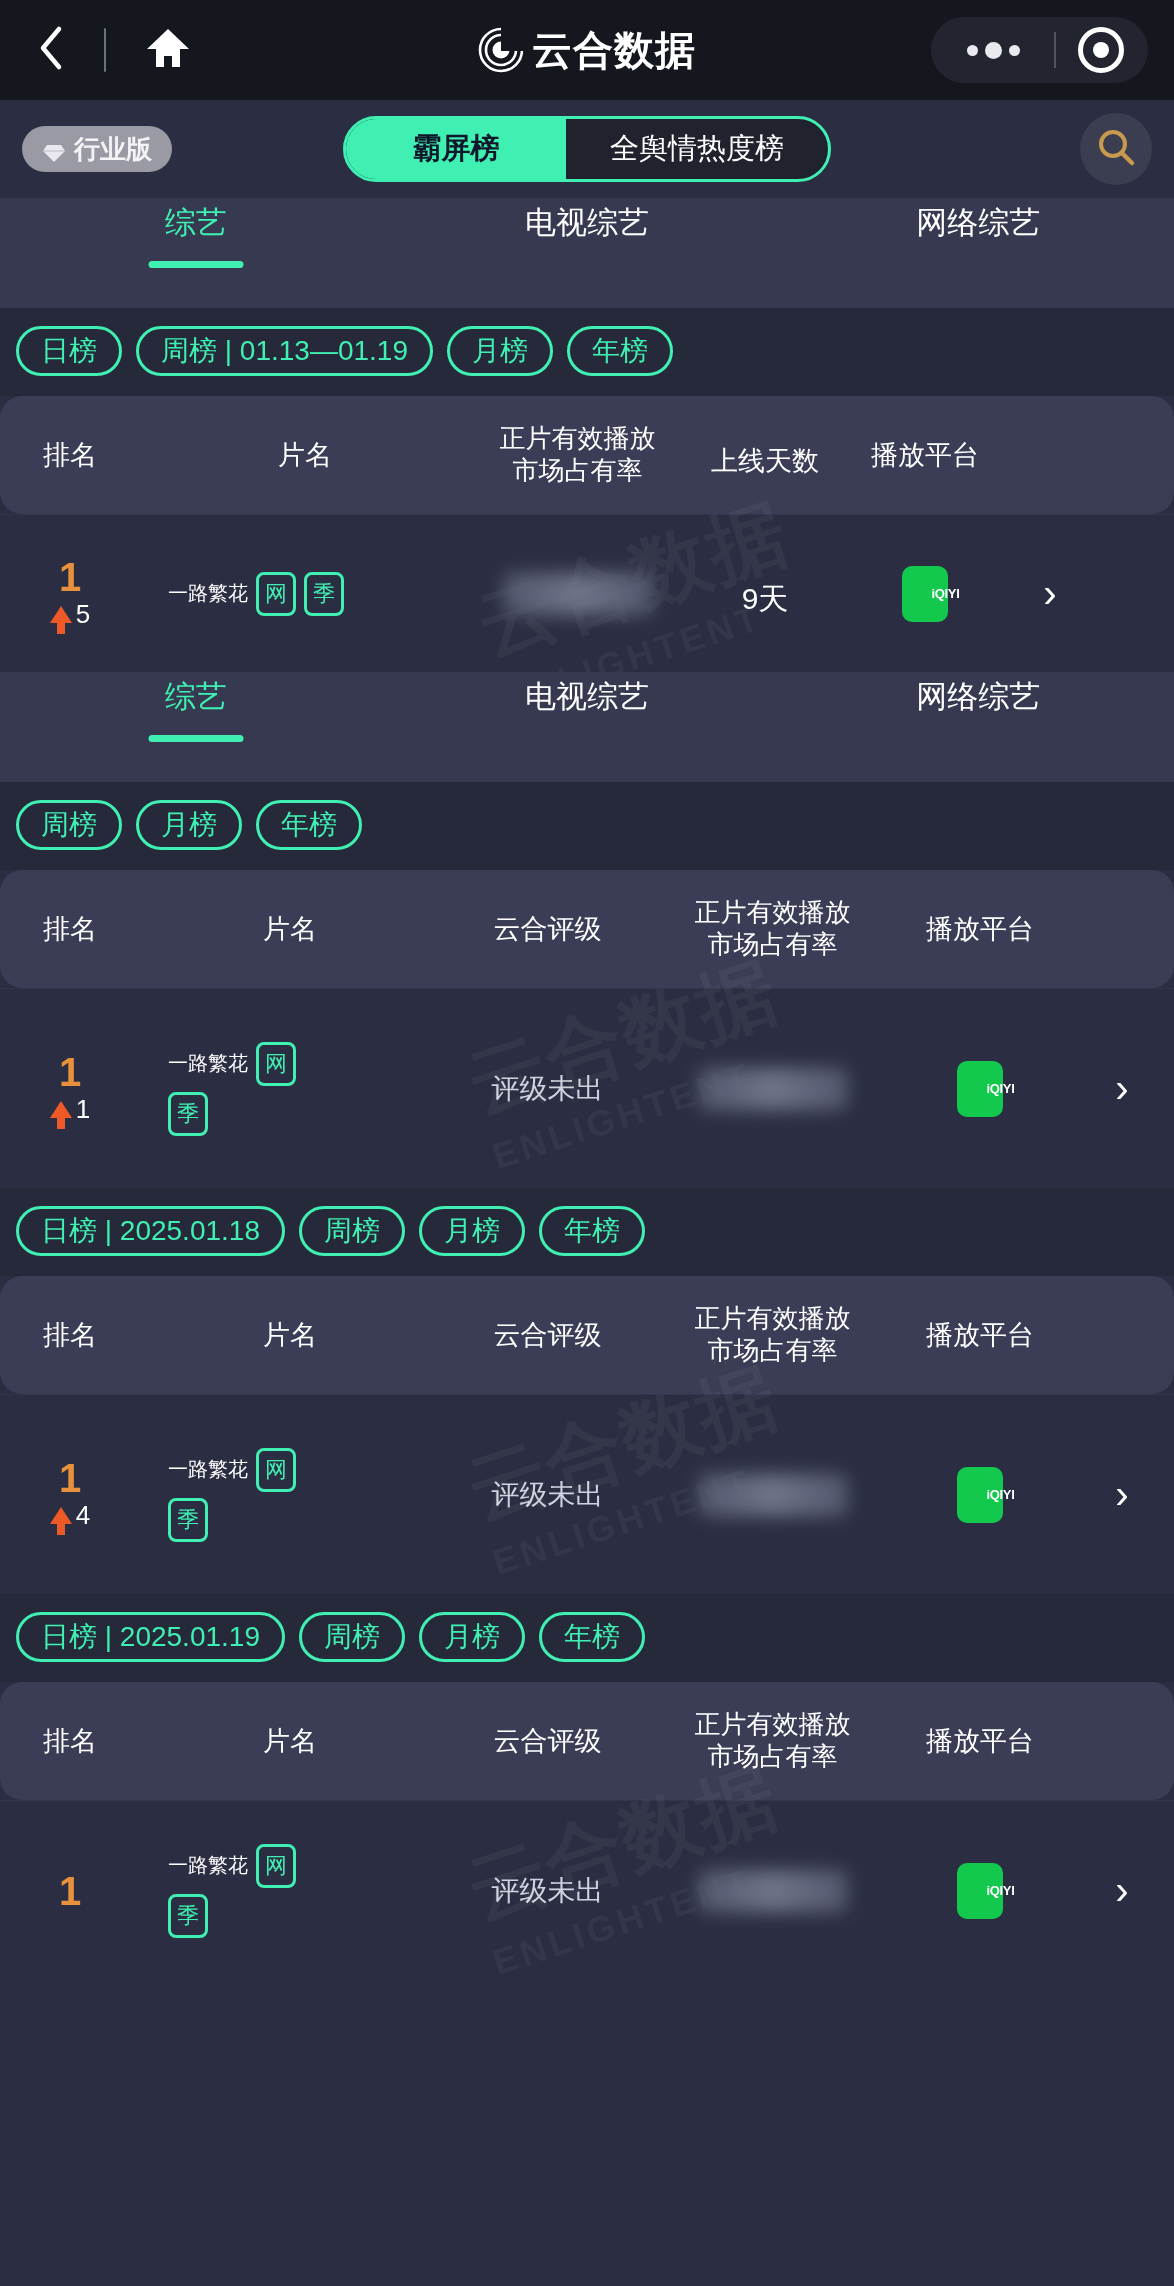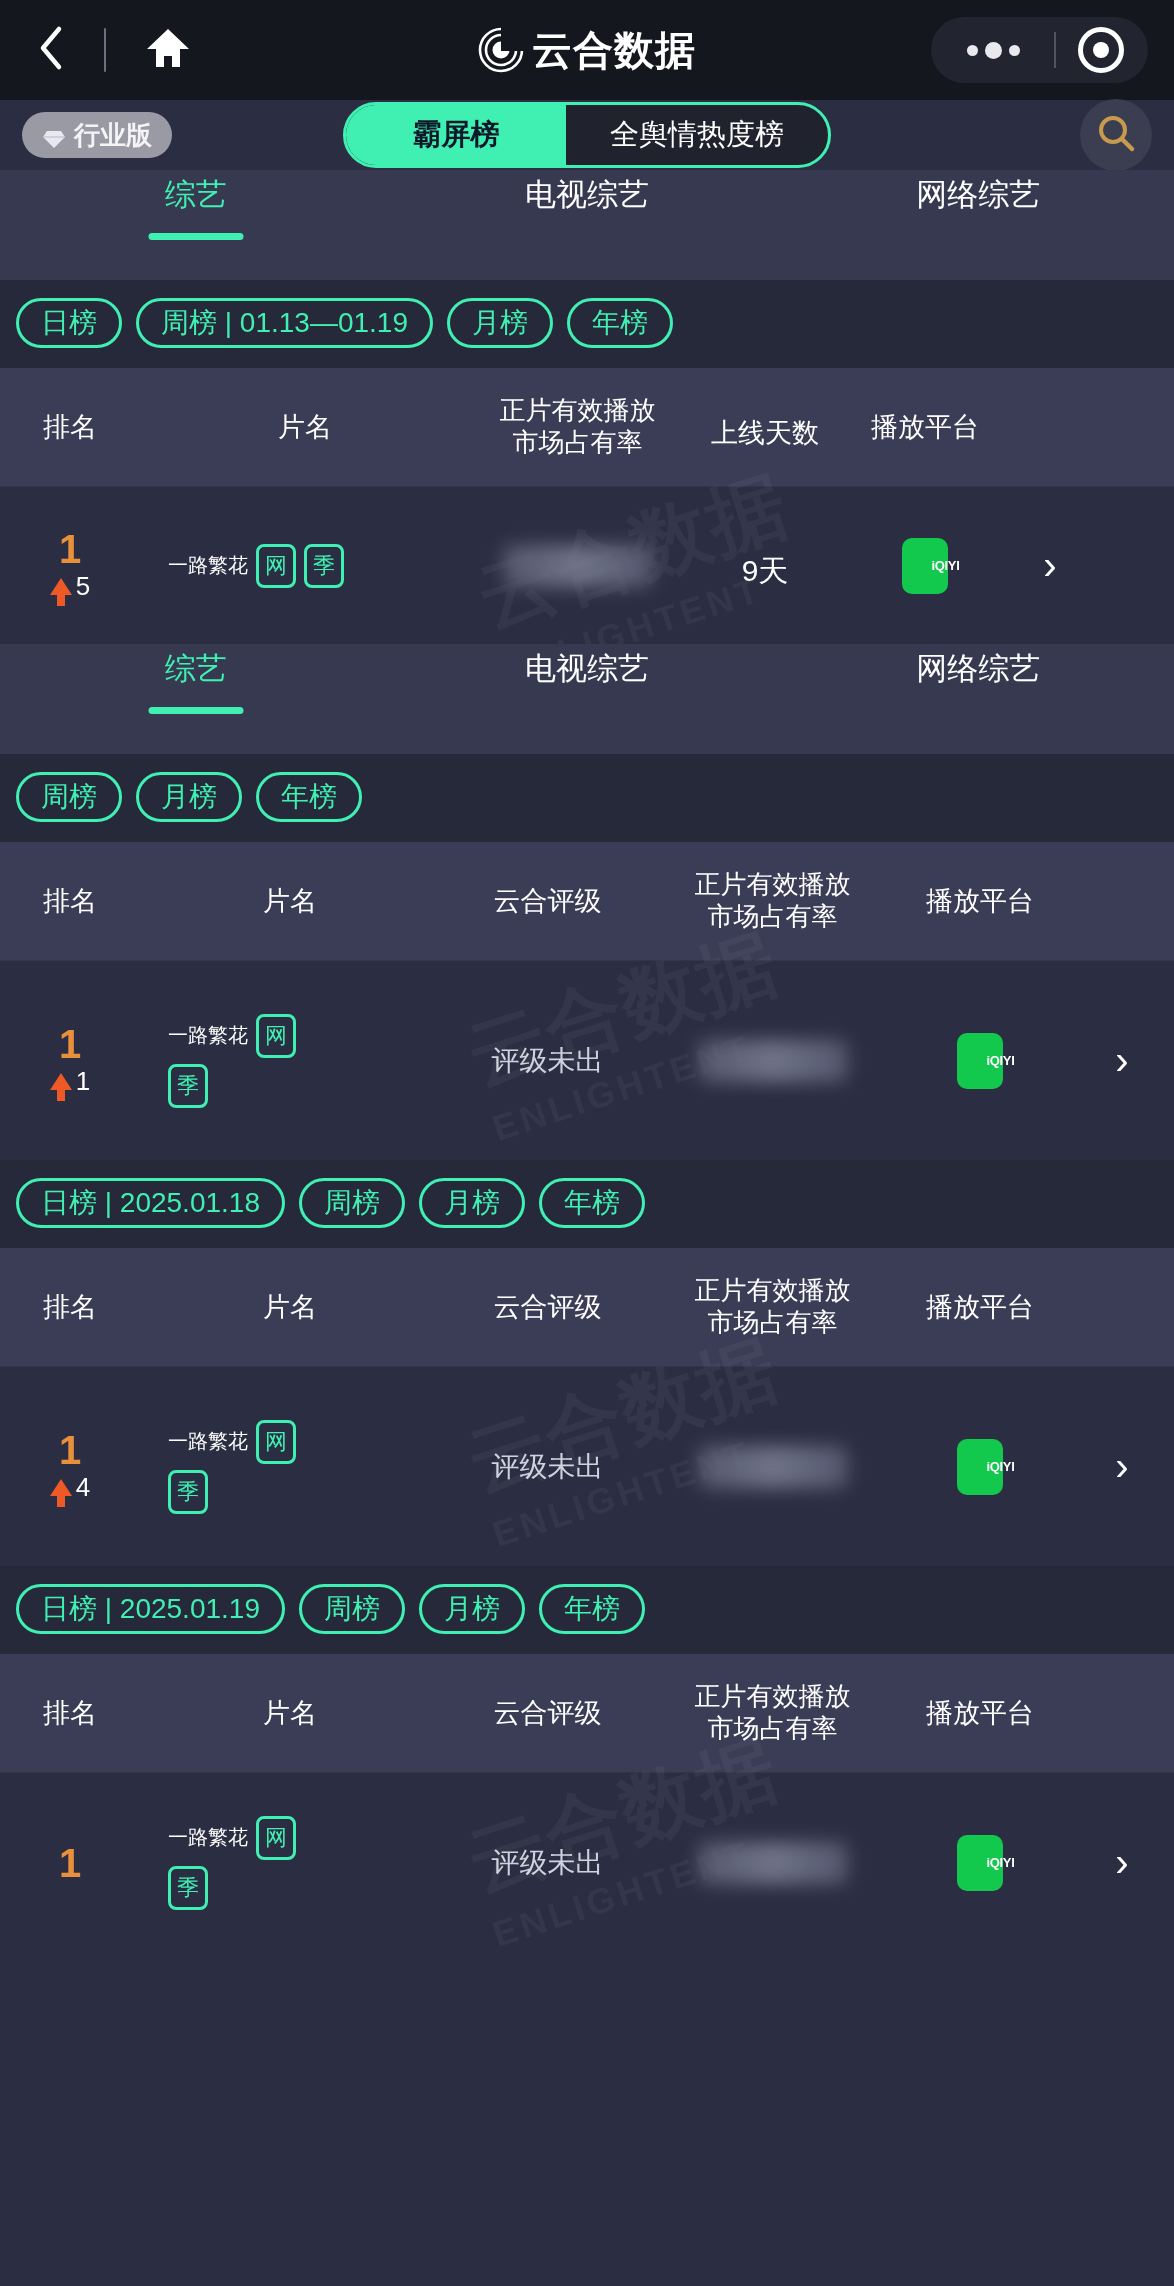--- a/index.html
+++ b/index.html
@@ -38,21 +38,21 @@
   .nav-dots i:nth-child(3){ width:11px;height:11px; }
   .nav-sep{ width:2px; height:36px; background:#51535f; margin:0 22px; }
   .nav-target{
     width:46px;height:46px;border-radius:50%;
     border:5px solid #ffffff; display:flex;align-items:center;justify-content:center;
   }
   .nav-target span{ width:16px;height:16px;border-radius:50%;background:#ffffff;display:block; }
 
   
   .toolbar{
-    height:70px; background:#2b2e42; display:flex; align-items:center; padding:0 22px;
+    height:98px; background:#2b2e42; display:flex; align-items:center; padding:0 22px;
     position:relative;
   }
   .pro-badge{
     display:flex; align-items:center; gap:8px;
     background:#9a9aa4; color:#f4f4f6; border-radius:26px;
     height:46px; padding:0 20px; font-size:26px; font-weight:600;
   }
   .gem{ width:24px;height:20px; }
   .segmented{
     position:absolute; left:50%; transform:translateX(-50%);
@@ -91,21 +91,21 @@
   }
   .chip{
     border:3px solid #3ff0b2; color:#3ff0b2; border-radius:34px;
     height:50px; display:flex; align-items:center; padding:0 22px;
     font-size:28px; white-space:nowrap;
   }
 
   
   .thead{
     background:#3a3d55; display:flex; align-items:center; height:118px;
-    color:#ffffff; font-size:27px;
+    color:#ffffff; font-size:27px;border-radius:22px;
   }
   .thead .th{ text-align:center; line-height:1.22; }
   .thead .th.two{ font-size:26px; }
 
   
   .row{
     background:#2b2e42; display:flex; align-items:center; position:relative;
     border-top:1px solid #33364b;
   }
   .cell{ text-align:center; display:flex; align-items:center; justify-content:center; }

